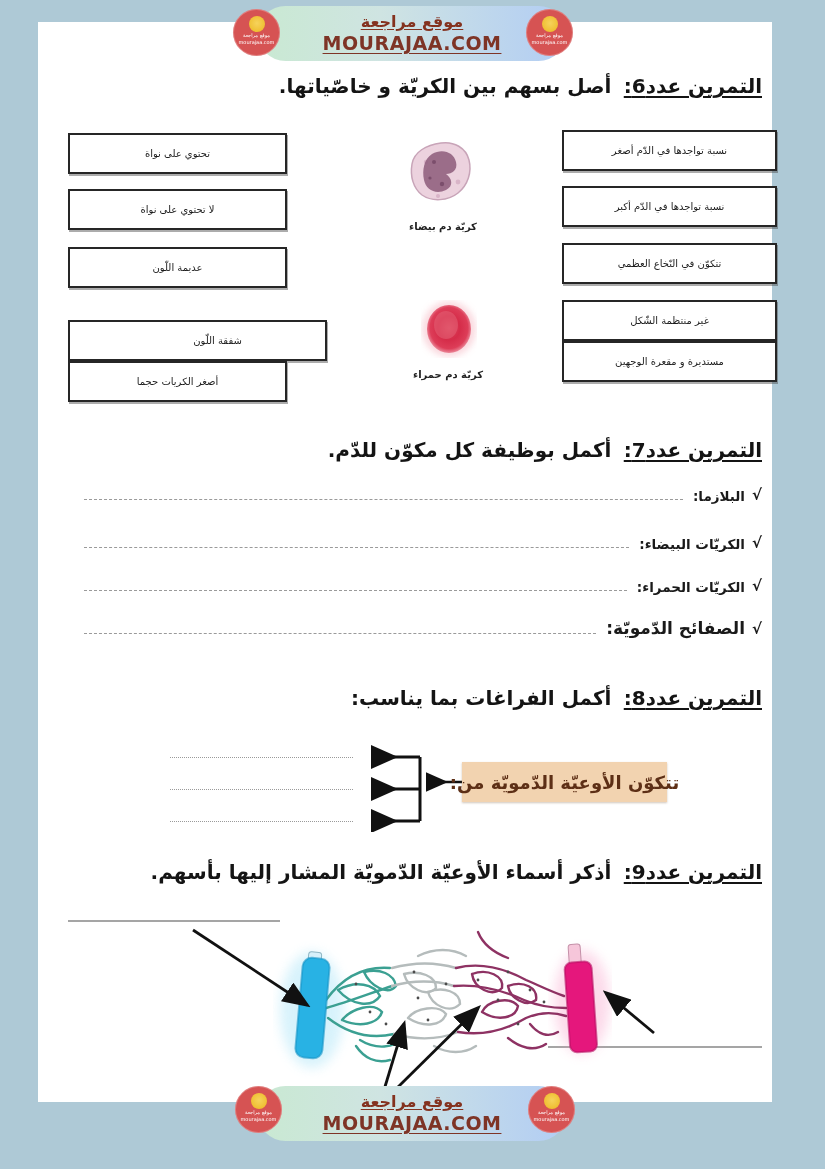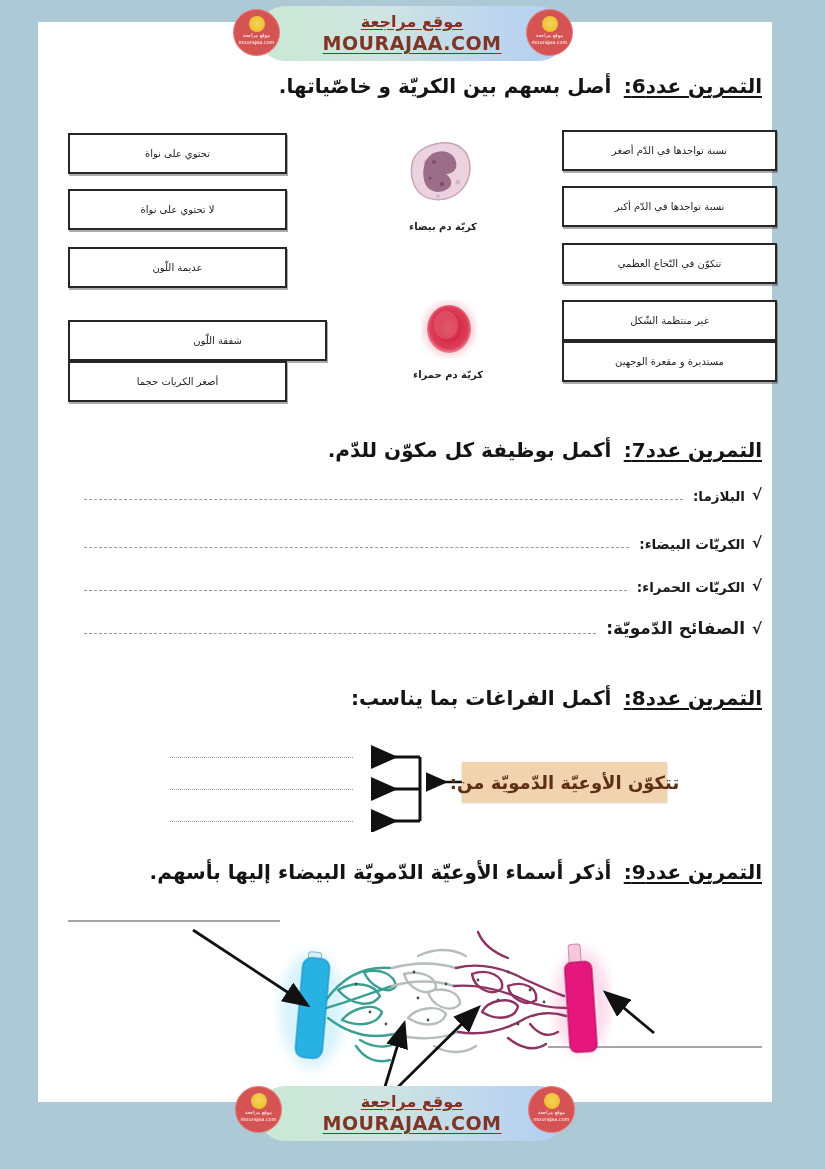--- a/index.html
+++ b/index.html
@@ -216,21 +216,21 @@
   <line x1="62" y1="81" x2="16" y2="81" stroke="#111" stroke-width="3" marker-end="url(#ah8)"></line>
   <line x1="104" y1="42" x2="70" y2="42" stroke="#111" stroke-width="2.5" marker-end="url(#ah8)"></line>
 </svg>
 
 <div class="vessel-box">
   <span>تتكوّن الأوعيّة الدّمويّة من:</span>
 </div>
 
 <div class="ex-title heavy" style="top:860px;">
   <span class="lbl">التمرين عدد9:</span>
-  <span class="txt">أذكر أسماء الأوعيّة الدّمويّة البيضاء إليها بأسهم.</span>
+  <span class="txt">أذكر أسماء الأوعيّة الدّمويّة المشار إليها بأسهم.</span>
 </div>
 
 <div class="blank9" style="left:68px;top:908px;width:212px;"></div>
 <div class="blank9" style="left:548px;top:1034px;width:214px;"></div>
 
 <svg class="abs" style="left:268px;top:928px;" width="344" height="160" viewBox="0 0 344 160">
   <defs>
       <filter id="soft9">
         <feGaussianBlur stdDeviation="6"></feGaussianBlur>
       </filter>

